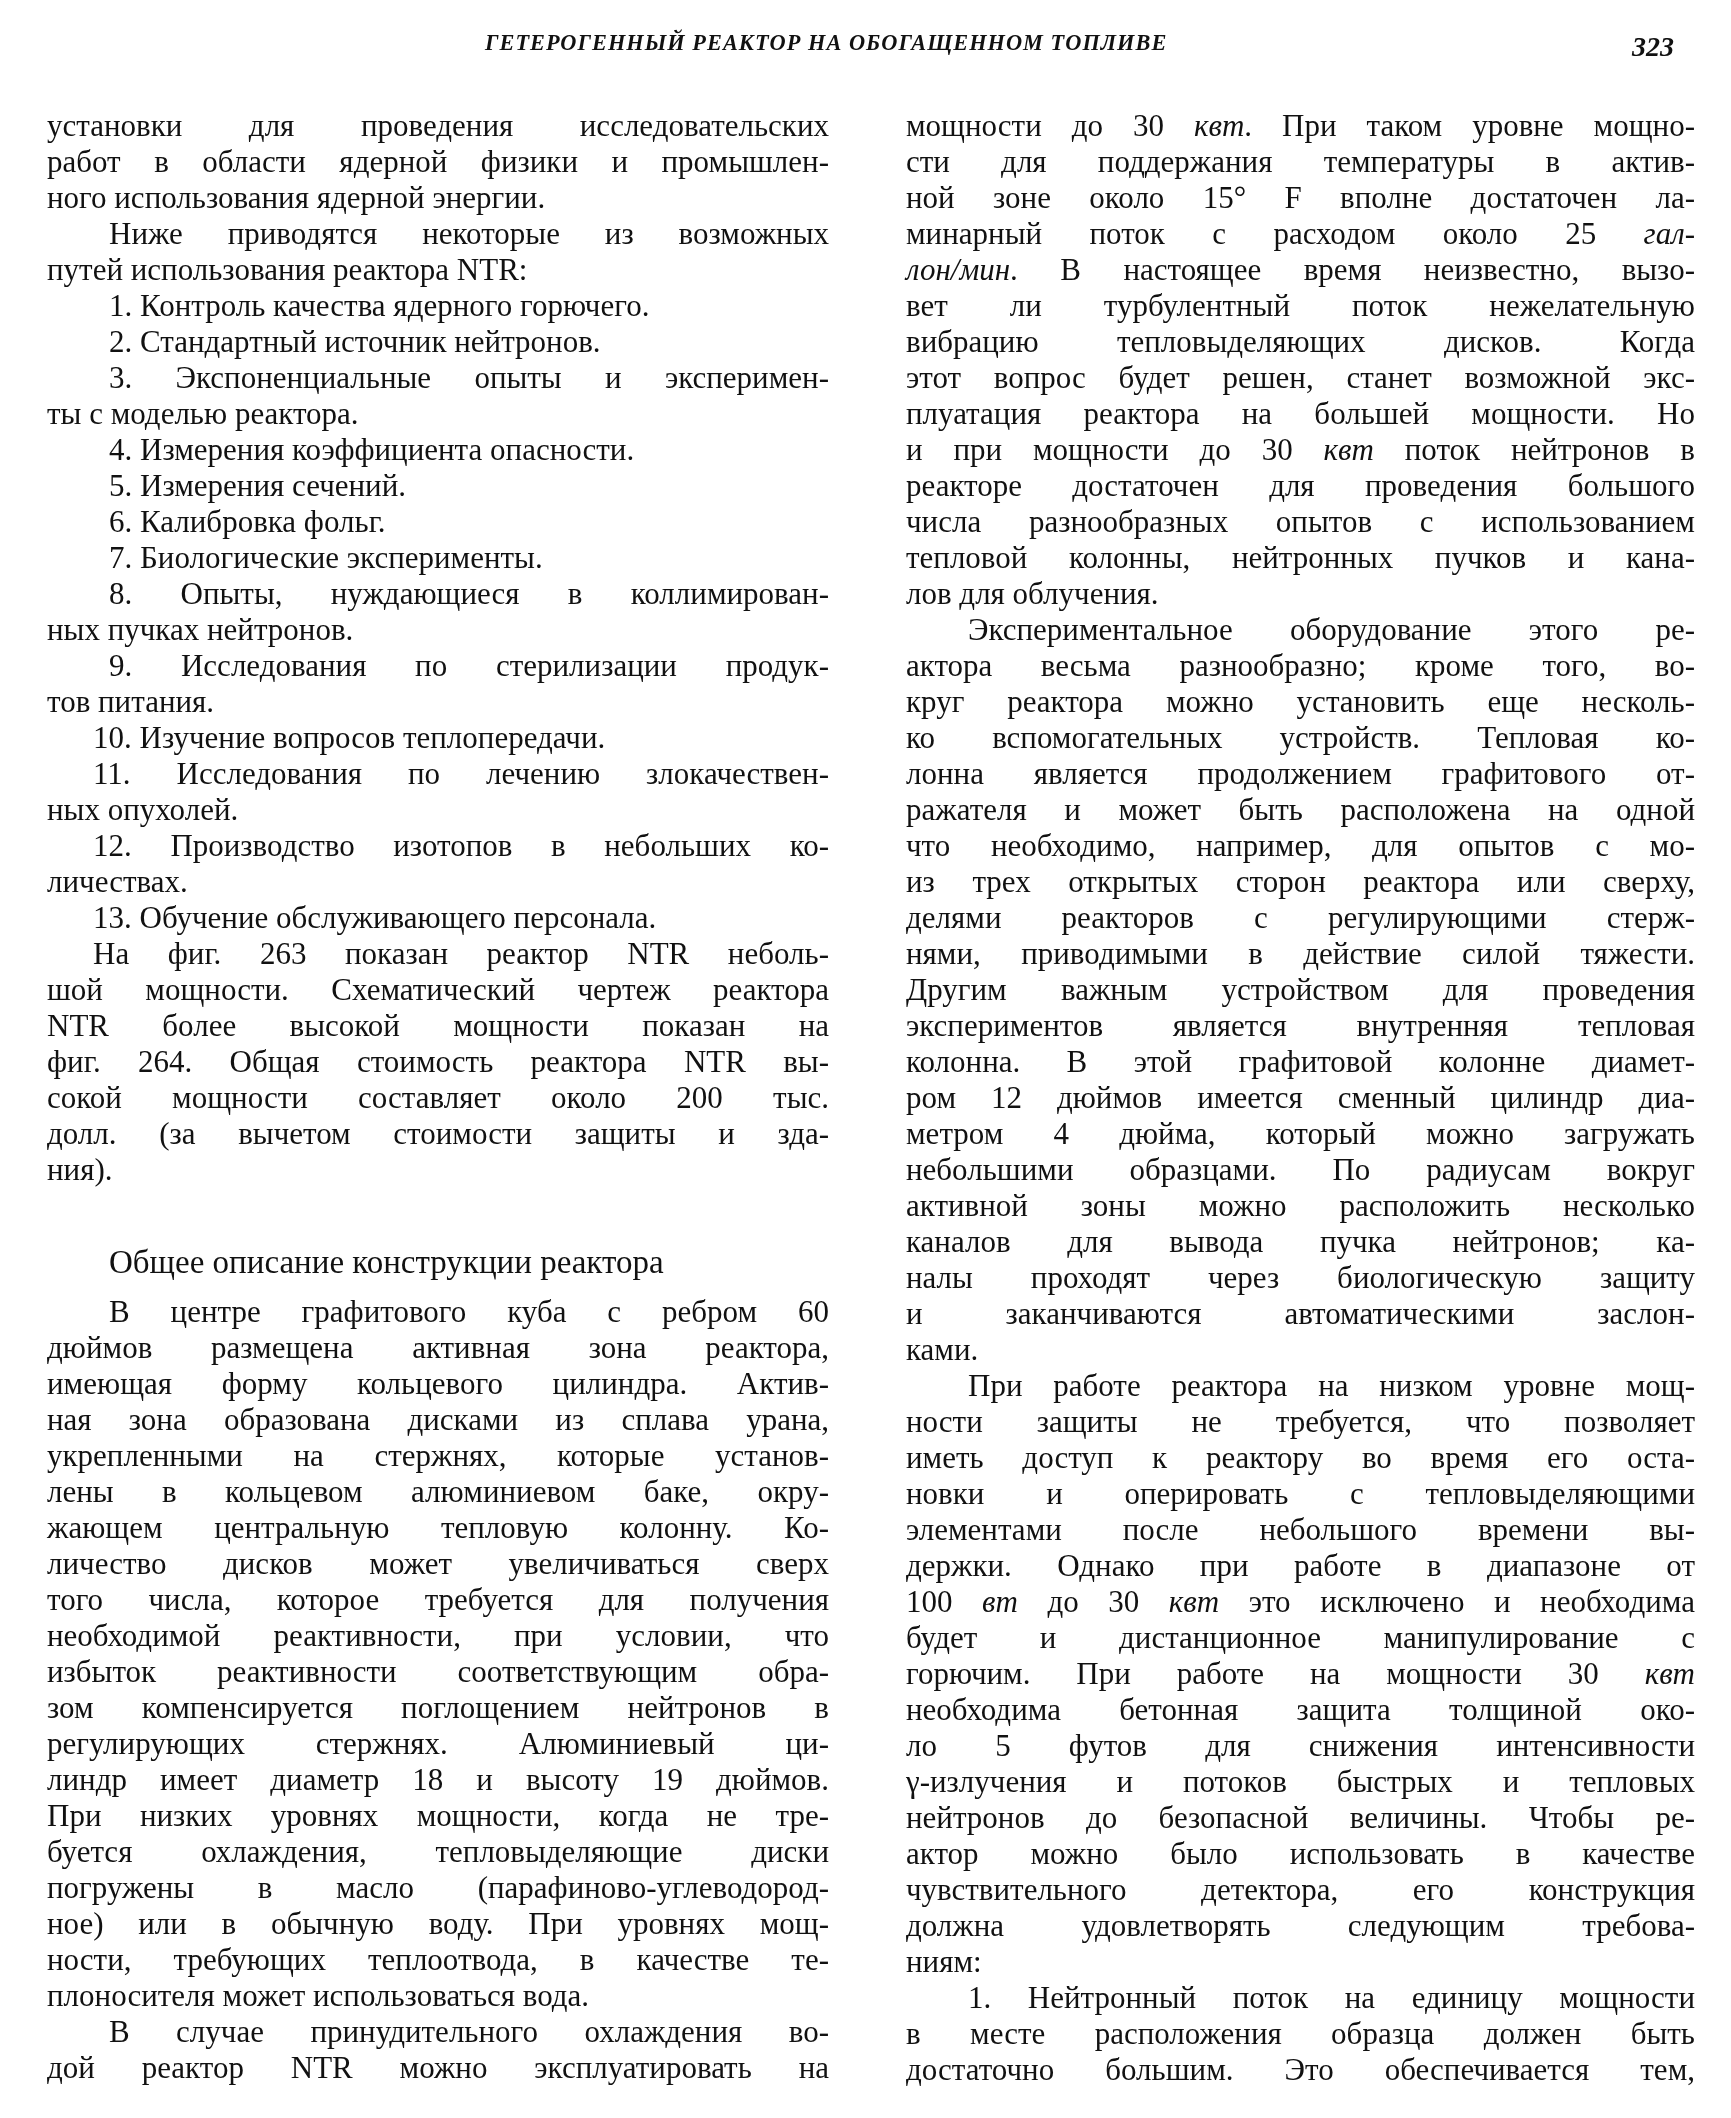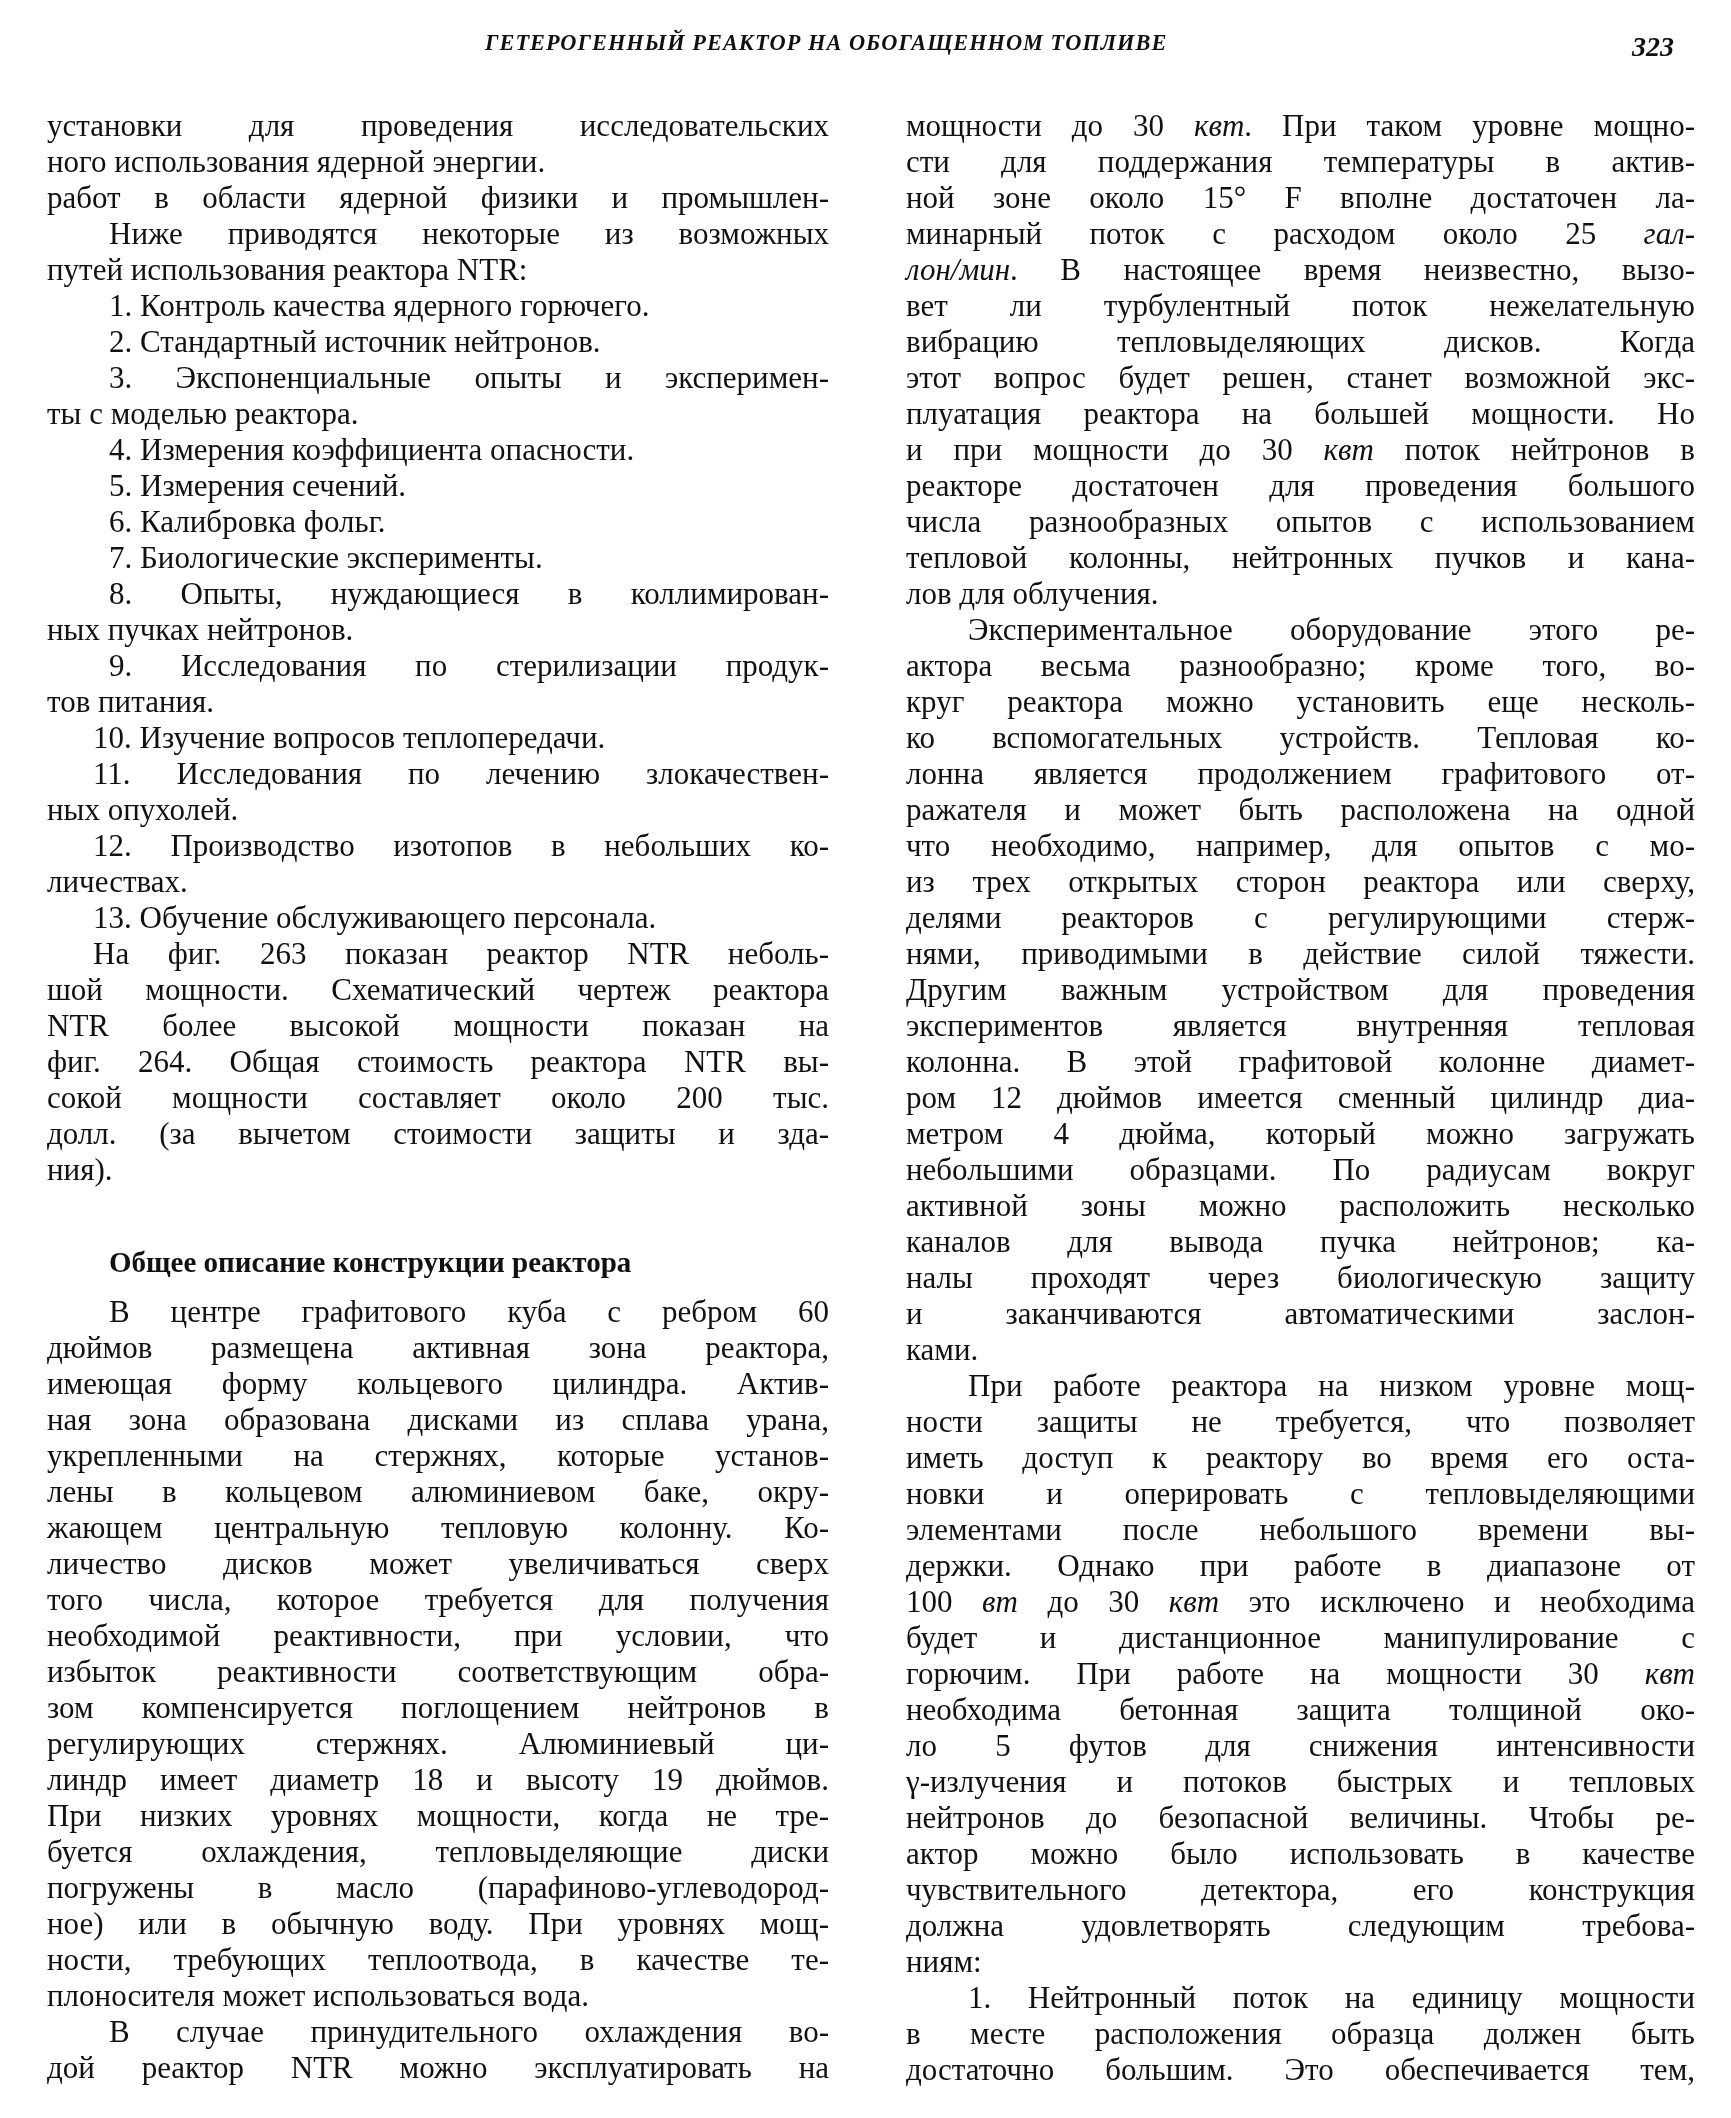--- a/index.html
+++ b/index.html
@@ -33,39 +33,39 @@
     text-align: justify; text-align-last: justify;
     overflow: visible;
   }
   .line.last { text-align-last: left; }
   .line.indent { padding-left: 62px; }
   .line.item { padding-left: 62px; }
   .line.item2 { padding-left: 46px; }
   .gap-big { height: 53px; }
   .heading {
     height: 43px; line-height: 43px;
-    font-size: 29px; font-weight: bold;
+    font-size: 33px; font-weight: normal;
     padding-left: 62px; white-space: nowrap;
   }
   .gap-after-heading { height: 10px; }
   i, .it { font-style: italic; }
 </style>
 </head>
 <body>
 
 <div class="running-head">
   <div class="running-title">ГЕТЕРОГЕННЫЙ РЕАКТОР НА ОБОГАЩЕННОМ ТОПЛИВЕ</div>
   <div class="page-number">323</div>
 </div>
 
 <div class="column col-left">
   <div id="left-lines-1">
       <div class="line ">установки для проведения исследовательских</div>
+      <div class="line ">работ в области ядерной физики и промышлен-</div>
       <div class="line last">ного использования ядерной энергии.</div>
-      <div class="line ">работ в области ядерной физики и промышлен-</div>
       <div class="line indent">Ниже приводятся некоторые из возможных</div>
       <div class="line last">путей использования реактора NTR:</div>
       <div class="line item last">1. Контроль качества ядерного горючего.</div>
       <div class="line item last">2. Стандартный источник нейтронов.</div>
       <div class="line item">3. Экспоненциальные опыты и эксперимен-</div>
       <div class="line last">ты с моделью реактора.</div>
       <div class="line item last">4. Измерения коэффициента опасности.</div>
       <div class="line item last">5. Измерения сечений.</div>
       <div class="line item last">6. Калибровка фольг.</div>
       <div class="line item last">7. Биологические эксперименты.</div>

